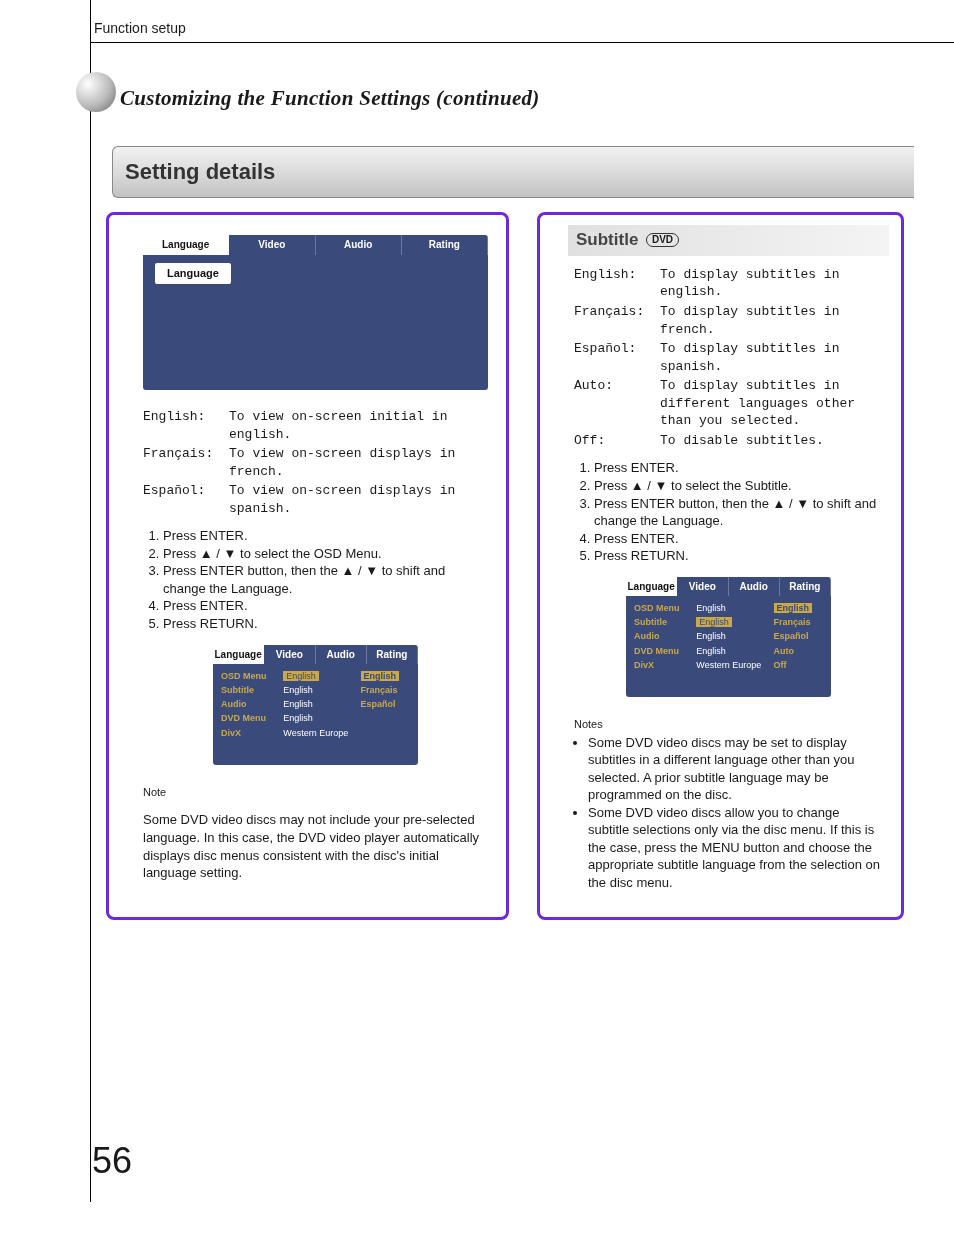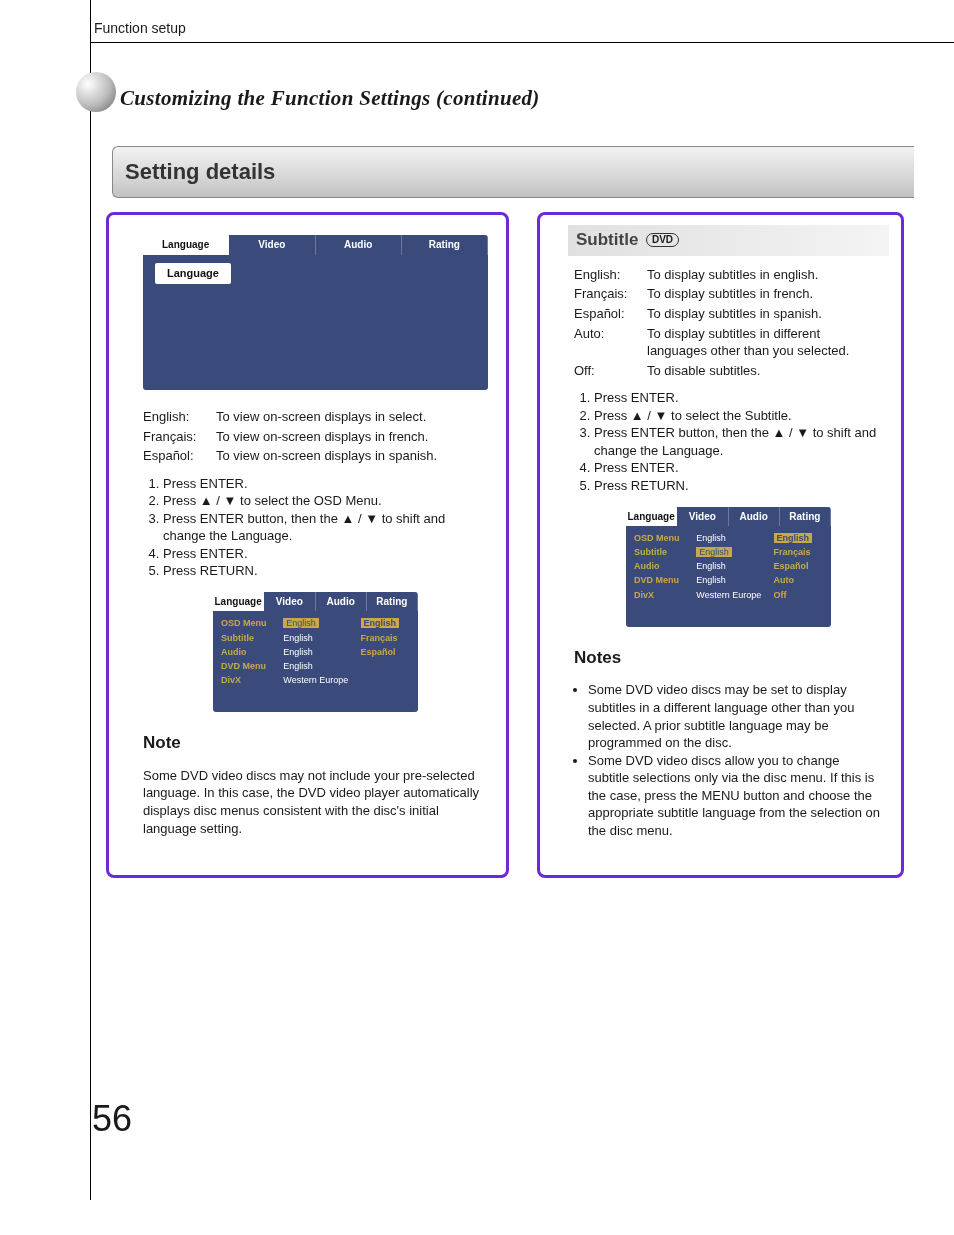--- a/index.html
+++ b/index.html
@@ -145,28 +145,28 @@
     display: inline-block;
     border: 1px solid #333;
     border-radius: 10px;
     font-size: 10px;
     font-weight: bold;
     padding: 0 5px;
     line-height: 12px;
     vertical-align: middle;
     margin-left: 4px;
   }
-  .def-table { display: grid; grid-template-columns: 72px 1fr; gap: 2px 1px; margin-bottom: 10px;}
+  .def-table { display: grid; grid-template-columns: 72px 1fr; gap: 2px 14px; margin-bottom: 10px; font-family: Liberation Mono, monospace;}
   .def-table > div:nth-child(odd){}
   .steps { margin: 6px 0 0 0; }
   .steps li, .steps div { }
   ol.steps { padding-left: 20px; margin:8px 0; }
-  .note-h { font-weight: bold; font-size: 17px; margin-top: 6px;}
+  .note-h { font-weight: normal; font-size: 11px; margin-top: 6px;}
   .note-t { font-size: 13px; margin-top: 12px; }
-  ul.bul { padding-left: 14px; margin:12px 0; }
+  ul.bul { padding-left: 14px; margin:2px 0; }
   .pagenum {
     font-size: 36px;
     margin-top: 220px;
     margin-left: 2px;
   }
 </style>
 </head>
 <body>
 
 <div class="page">
@@ -188,21 +188,21 @@
           <div>Video</div>
           <div>Audio</div>
           <div>Rating</div>
         </div>
         <div class="pill">Language</div>
       </div>
 
 
       <div class="def-table">
         <div>English:</div>
-          <div>To view on-screen displays in select.</div>
+          <div>To view on-screen initial in english.</div>
         <div>Français:</div>
           <div>To view on-screen displays in french.</div>
         <div>Español:</div>
           <div>To view on-screen displays in spanish.</div>
       </div>
 
       <ol class="steps">
         <li>Press ENTER.</li>
         <li>Press ▲ / ▼ to select the OSD Menu.</li>
         <li>Press ENTER button, then the ▲ / ▼ to shift and change the Language.</li>

